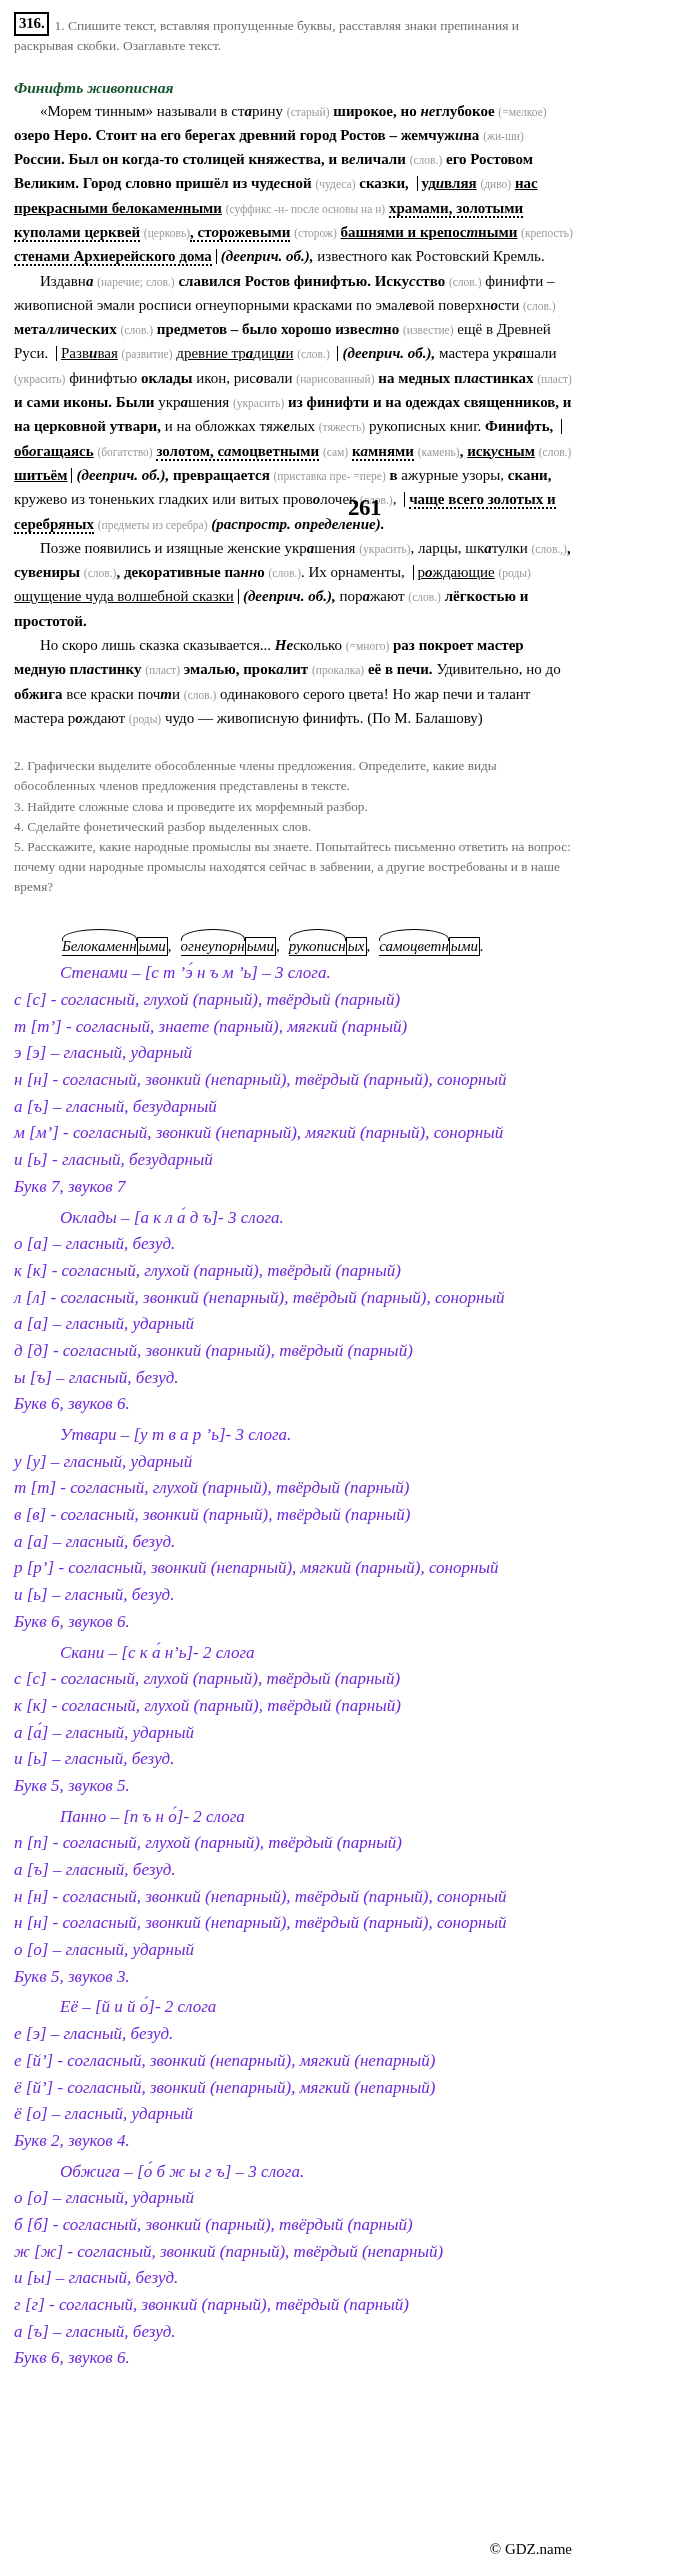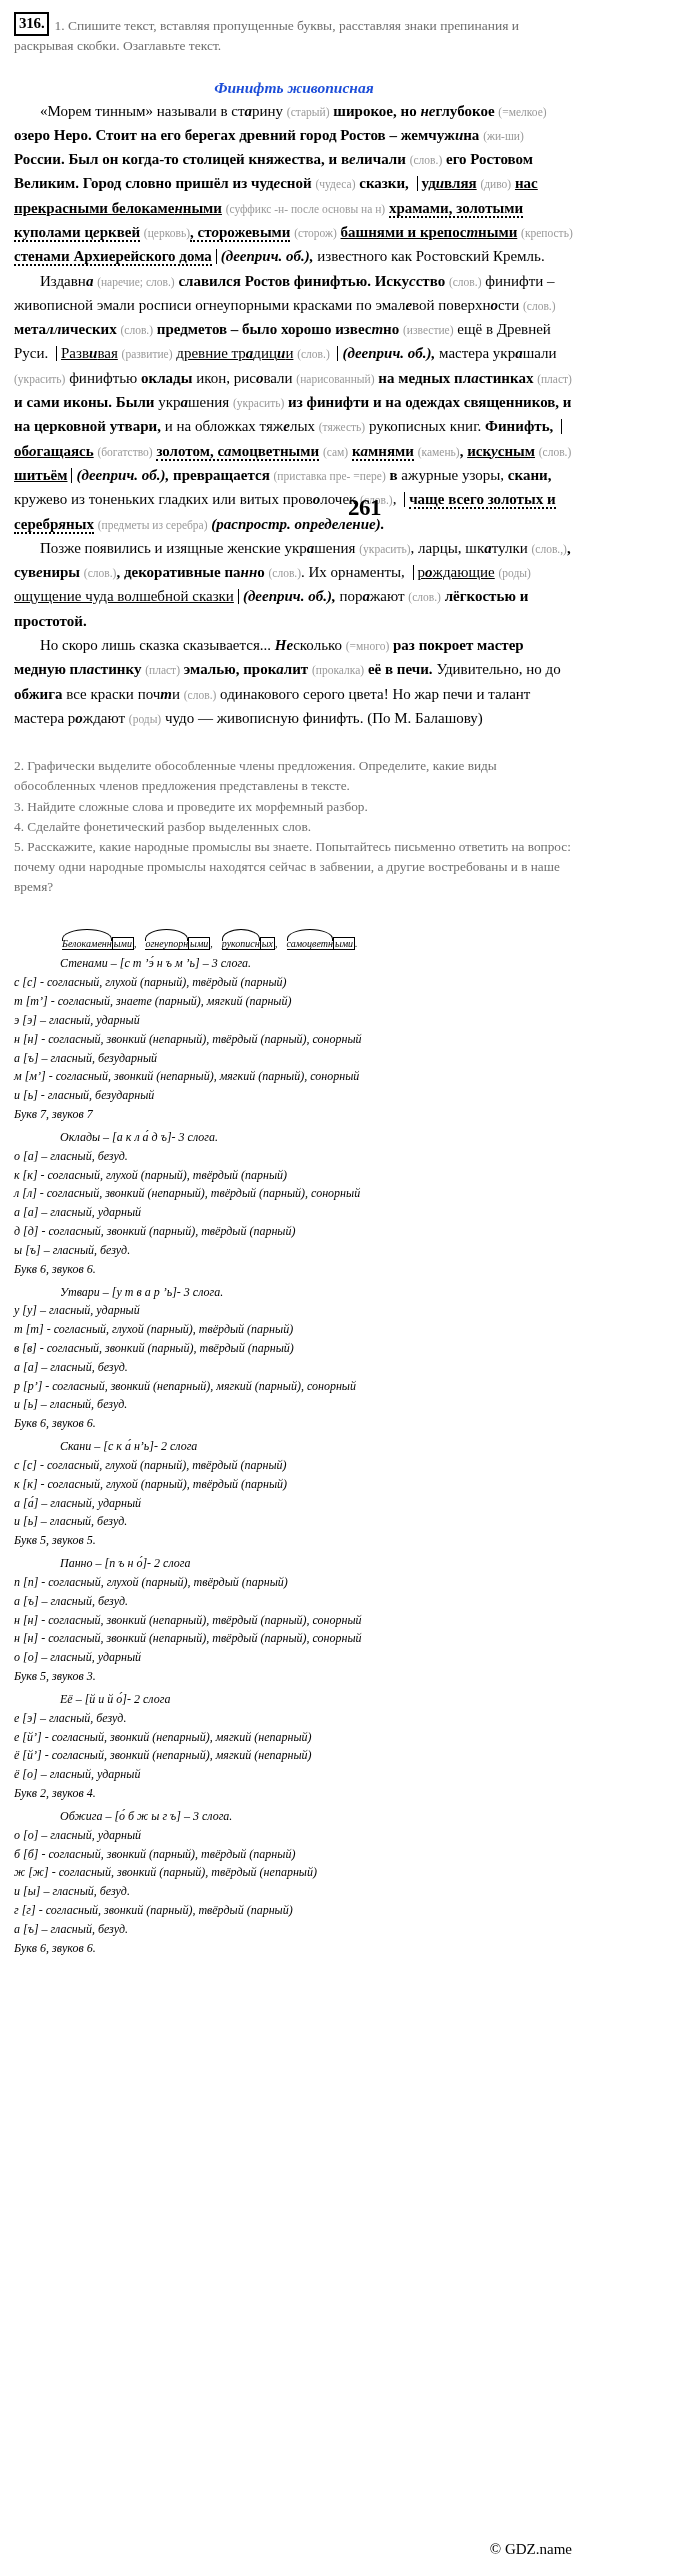--- a/index.html
+++ b/index.html
@@ -36,26 +36,25 @@
     line-height:1;
     padding:2px 3px 3px 3px;
     margin-right:5px;
     vertical-align:2px;
     letter-spacing:-0.2px;
   }
   .task-text{font-size:13.5px;color:#6f6f6f;line-height:1.5;}
 
   
   .story-title{
-    text-align:center;
     font-style:italic;
     font-weight:bold;
     font-size:15.5px;
     margin:22px 0 2px 0;
-    color:#1d4ed8;
+    color:#14532d;
   }
 
   
   .story{
     font-size:15px;
     line-height:1.62;
     text-align:left;
     color:#000;
     margin:0;
   }
@@ -109,21 +108,21 @@
   .morph-line{
     display:flex;
     align-items:flex-end;
     gap:0px;
     flex-wrap:wrap;
   }
   .mw{
     position:relative;
     display:inline-block;
     font-style:italic;
-    font-size:10px;
+    font-size:15px;
     margin-right:9px;
     padding-top:13px;
     white-space:nowrap;
   }
   .mw .root{
     display:inline-block;
     border-bottom:1.3px solid #000;
     position:relative;
   }
   .mw .root::before{
@@ -139,23 +138,23 @@
     display:inline-block;
     border:1.3px solid #000;
     padding:0 1px;
     line-height:1.18;
   }
   .mw .tail{display:inline-block;}
 
   
   .phon{
     font-style:italic;
-    font-size:12px;
+    font-size:17px;
     line-height:1.57;
-    color:#000000;
+    color:#6d28d9;
     margin-top:2px;
   }
   .phon .wordhead{
     display:block;
     padding-left:46px;
     margin-top:4px;
     font-style:italic;
   }
   .phon .row{display:block;}
   .phon .total{display:block;}

